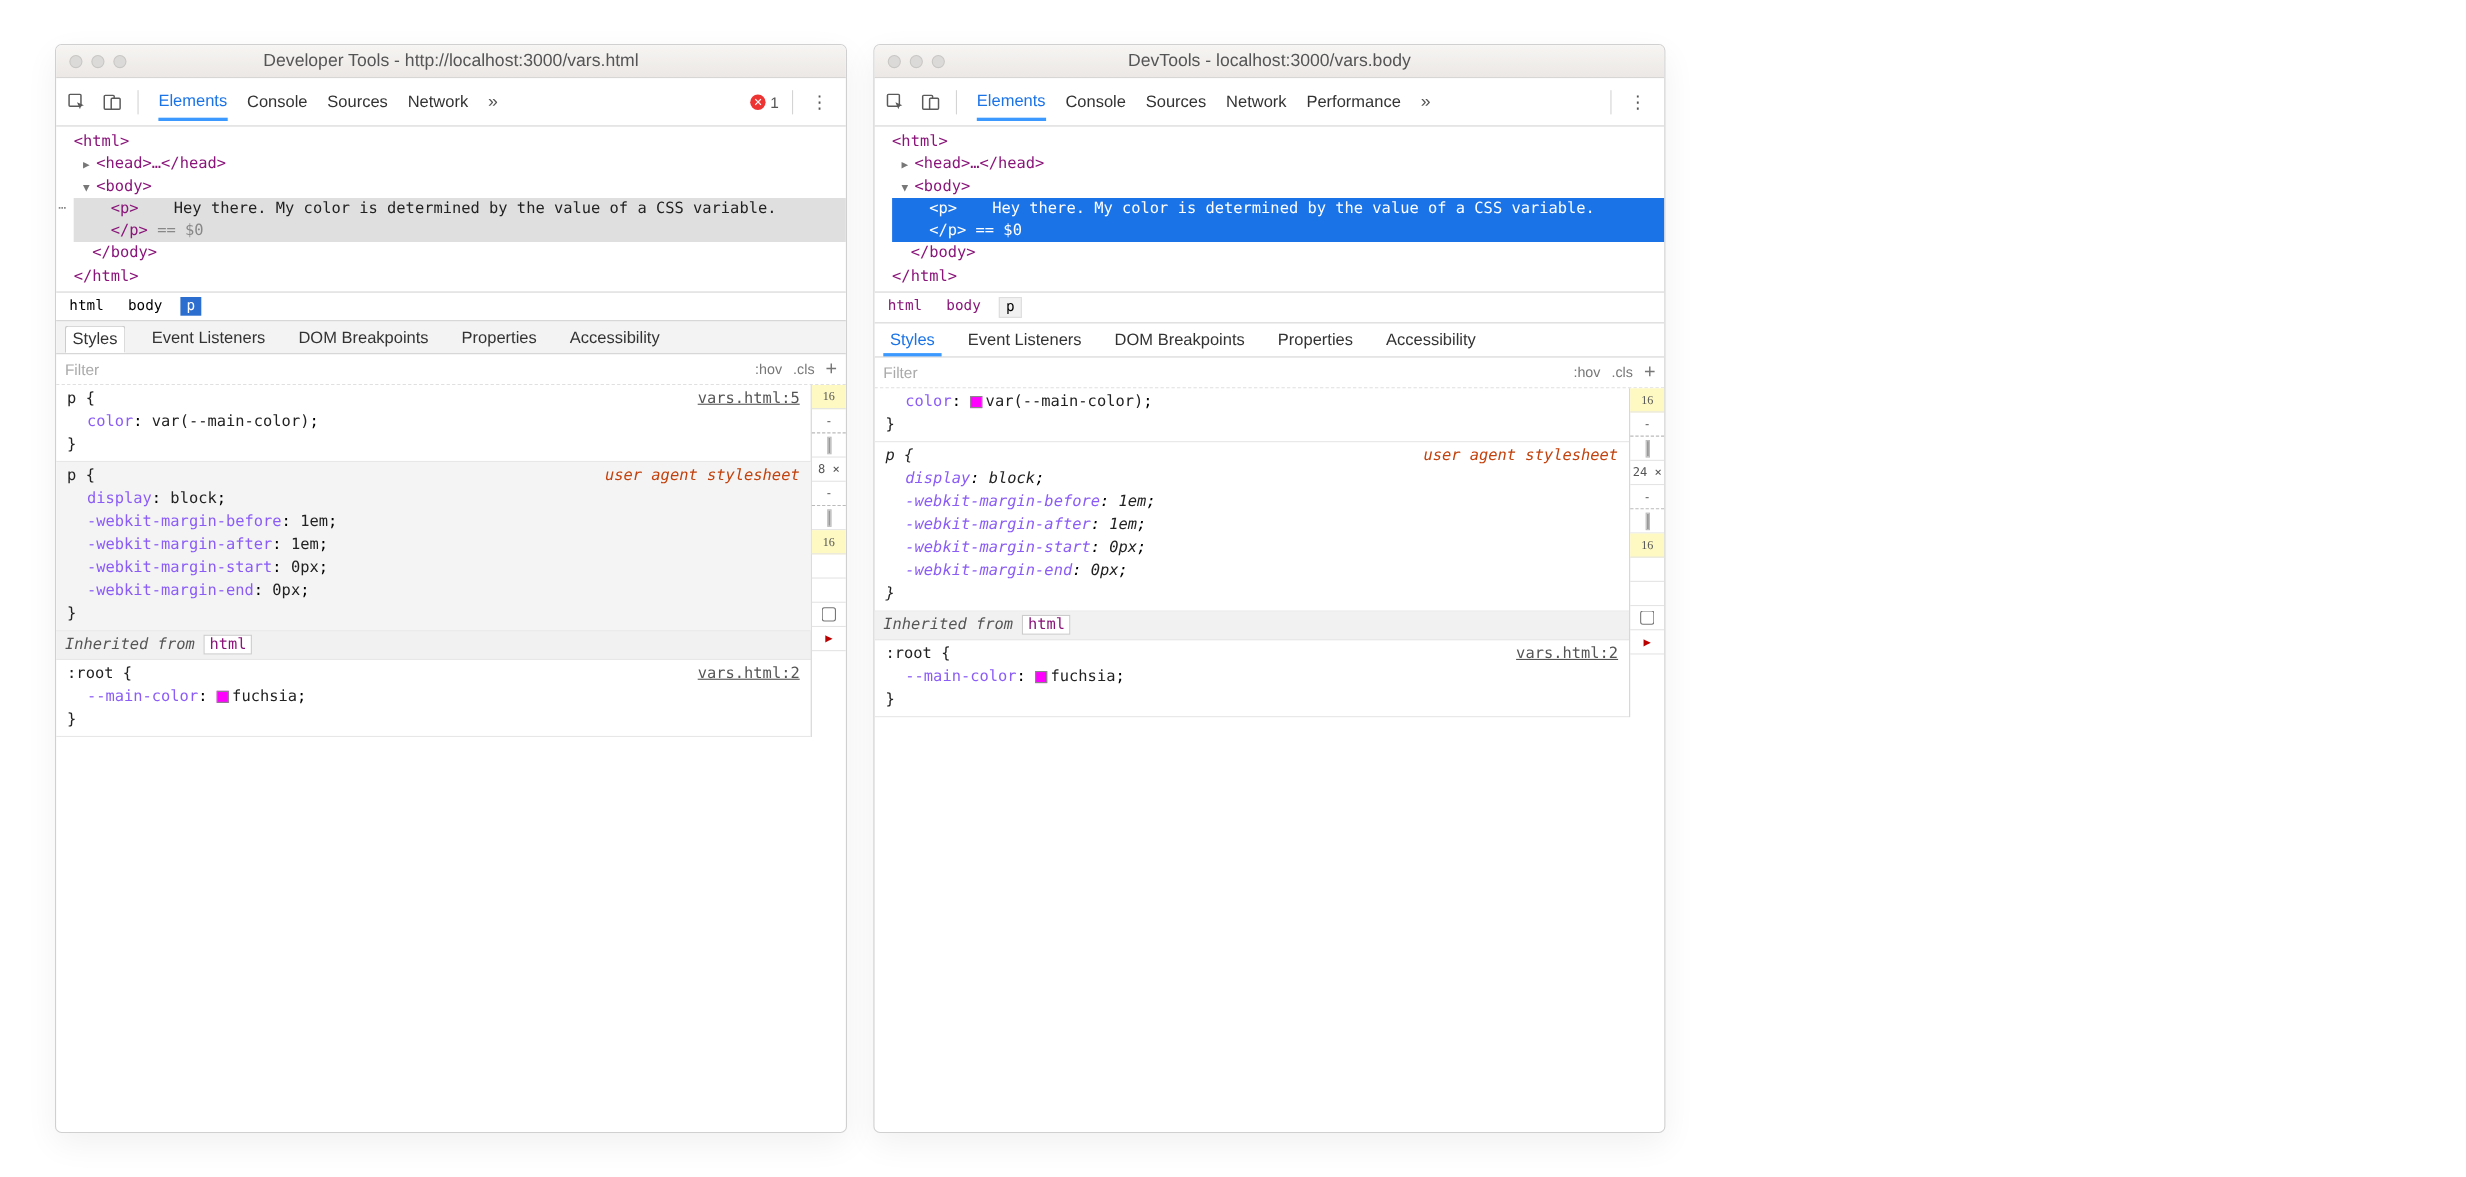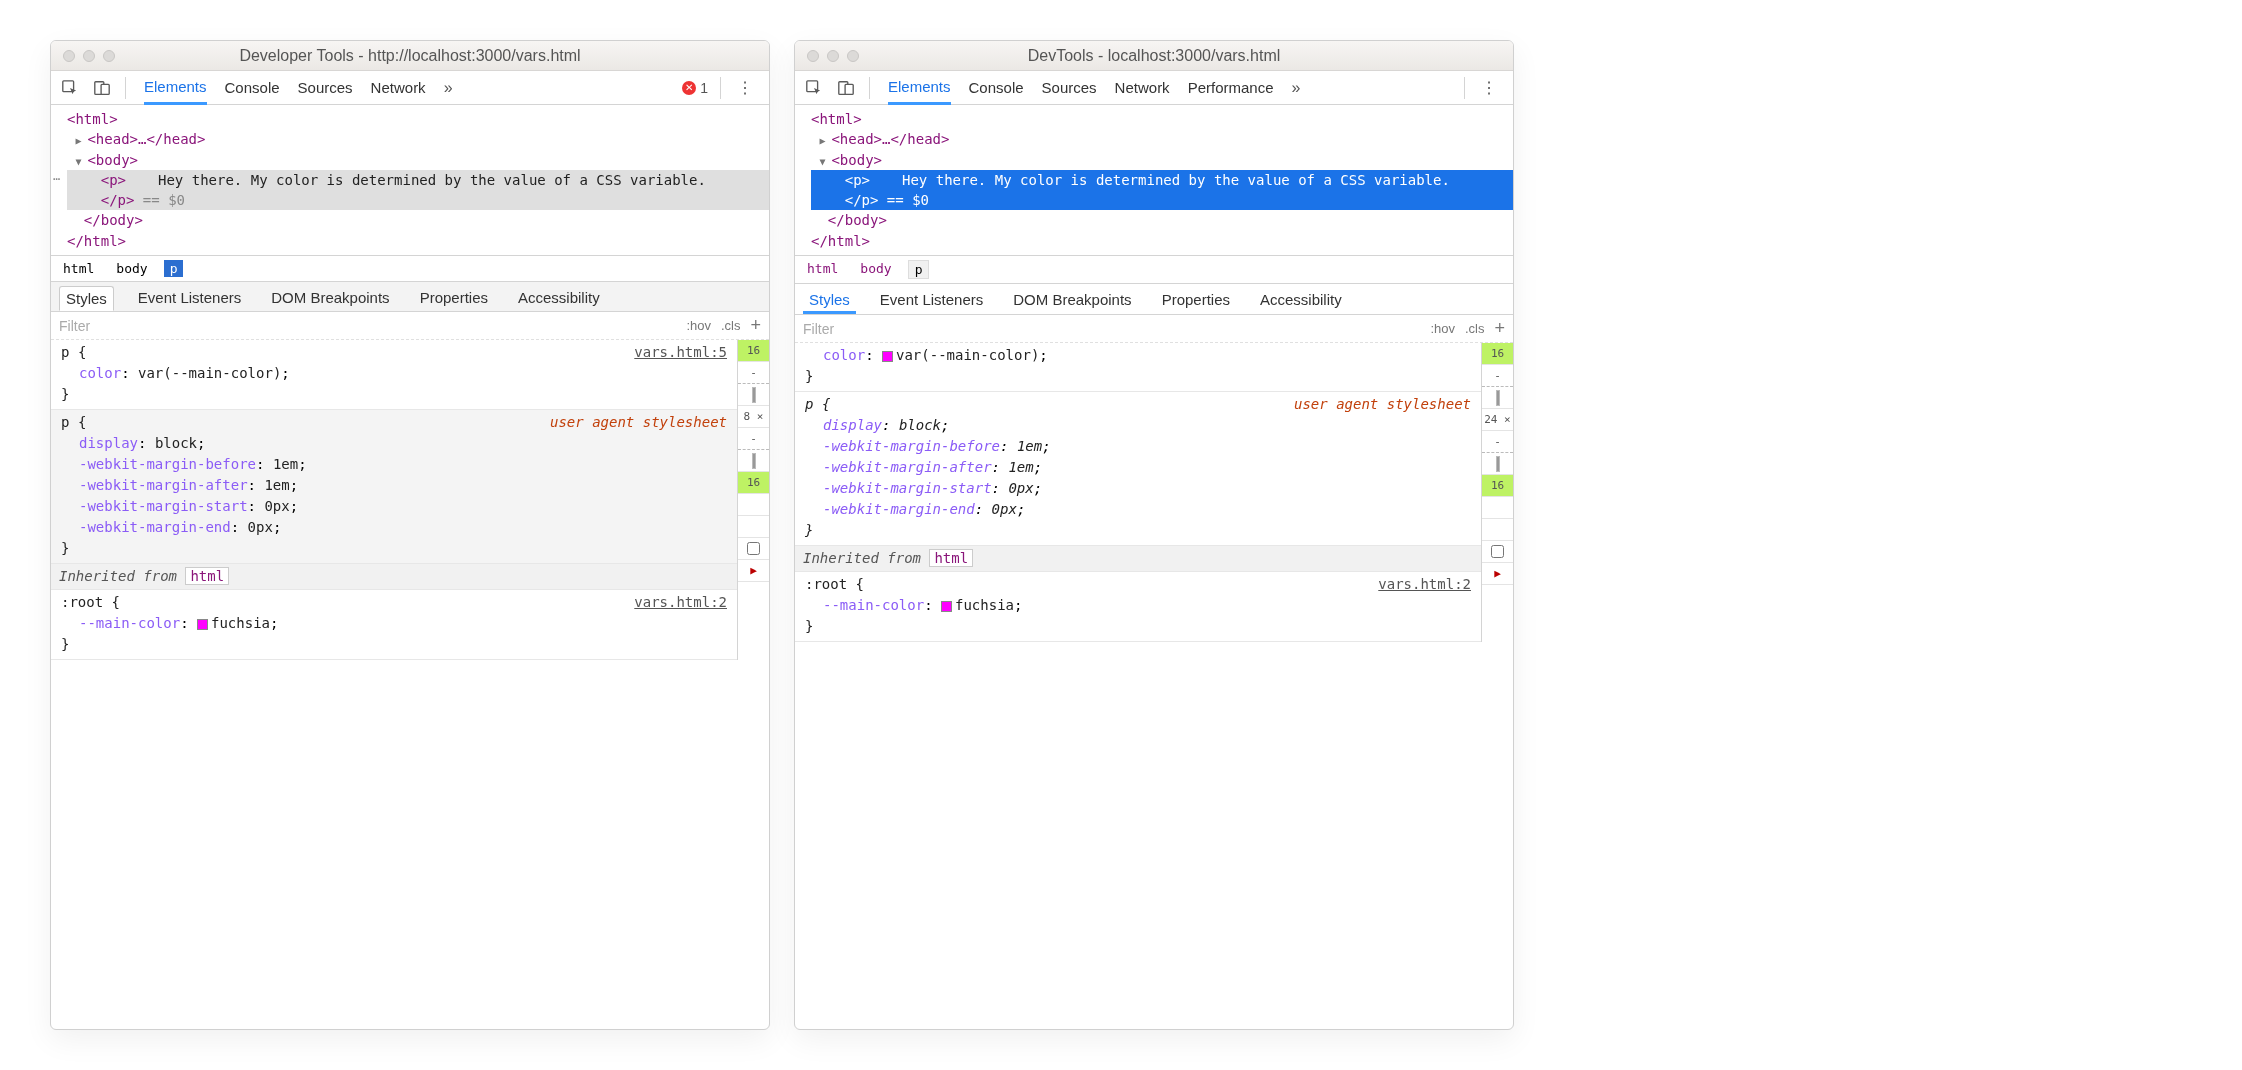--- a/index.html
+++ b/index.html
@@ -27,21 +27,21 @@
     background: linear-gradient(#f7f5f3,#ebe8e5);
     border-bottom: 1px solid #d8d6d4;
     display: flex;
     align-items: center;
     position: relative;
   }
   .traffic { display: flex; gap: 8px; padding-left: 12px; }
   .traffic span { width: 12px; height: 12px; border-radius: 50%; background:#dcdad8; border:1px solid #c9c7c5; }
   .title { position: absolute; left: 50%; transform: translateX(-50%); color:#555; font-size:16px; white-space: nowrap; }
   .toolbar {
-    height: 34px;
+    height: 44px;
     border-bottom: 1px solid #d4d4d4;
     display: flex;
     align-items: center;
     padding: 0 6px;
     gap: 6px;
     color:#555;
   }
   .tool-icon { width: 26px; height: 26px; display:flex; align-items:center; justify-content:center; }
   .tool-icon svg { width:18px; height:18px; stroke:#5a5a5a; fill:none; stroke-width:1.5; }
   .toolbar-sep { width:1px; height:22px; background:#d4d4d4; margin: 0 4px; }
@@ -124,21 +124,21 @@
   .inherit .el { border:1px solid #ccc; padding:0 4px; color:#8a157a; background:#fff;}
   .side {
     width:32px;
     border-left:1px solid #d4d4d4;
     font-family: Menlo, Consolas, monospace;
     font-size:11px;
     display:flex;
     flex-direction:column;
   }
   .side .row { height:22px; border-bottom:1px solid #e4e4e4; display:flex; align-items:center; justify-content:center; color:#555;}
-  .side .hl { background:#bef264; }
+  .side .hl { background:#fef9c3;font-family:Liberation Serif, serif; }
   .side .dash { border-bottom:1px dashed #bbb; }
   .side .box { border:1px solid #999; outline:1px solid #bbb; height:14px; margin:3px 3px; }
   .side .dark{ color:#b00;}
 </style>
 </head>
 <body>
 
 <div class="window">
   <div class="titlebar">
     <div class="traffic">
@@ -263,21 +263,21 @@
   </div>
 </div>
 
 <div class="window">
   <div class="titlebar">
     <div class="traffic">
         <span></span>
         <span></span>
         <span></span>
       </div>
-    <div class="title">DevTools - localhost:3000/vars.html</div>
+    <div class="title">DevTools - localhost:3000/vars.body</div>
   </div>
 
   <div class="toolbar">
     <div class="tool-icon">
       <svg viewBox="0 0 20 20">
           <rect x="2" y="2" width="12" height="12" rx="1"></rect>
           <path d="M10 10 L17 13 L14 14 L13 17 Z" fill="#5a5a5a" stroke="none"></path>
         </svg>
     </div>
     <div class="tool-icon">

